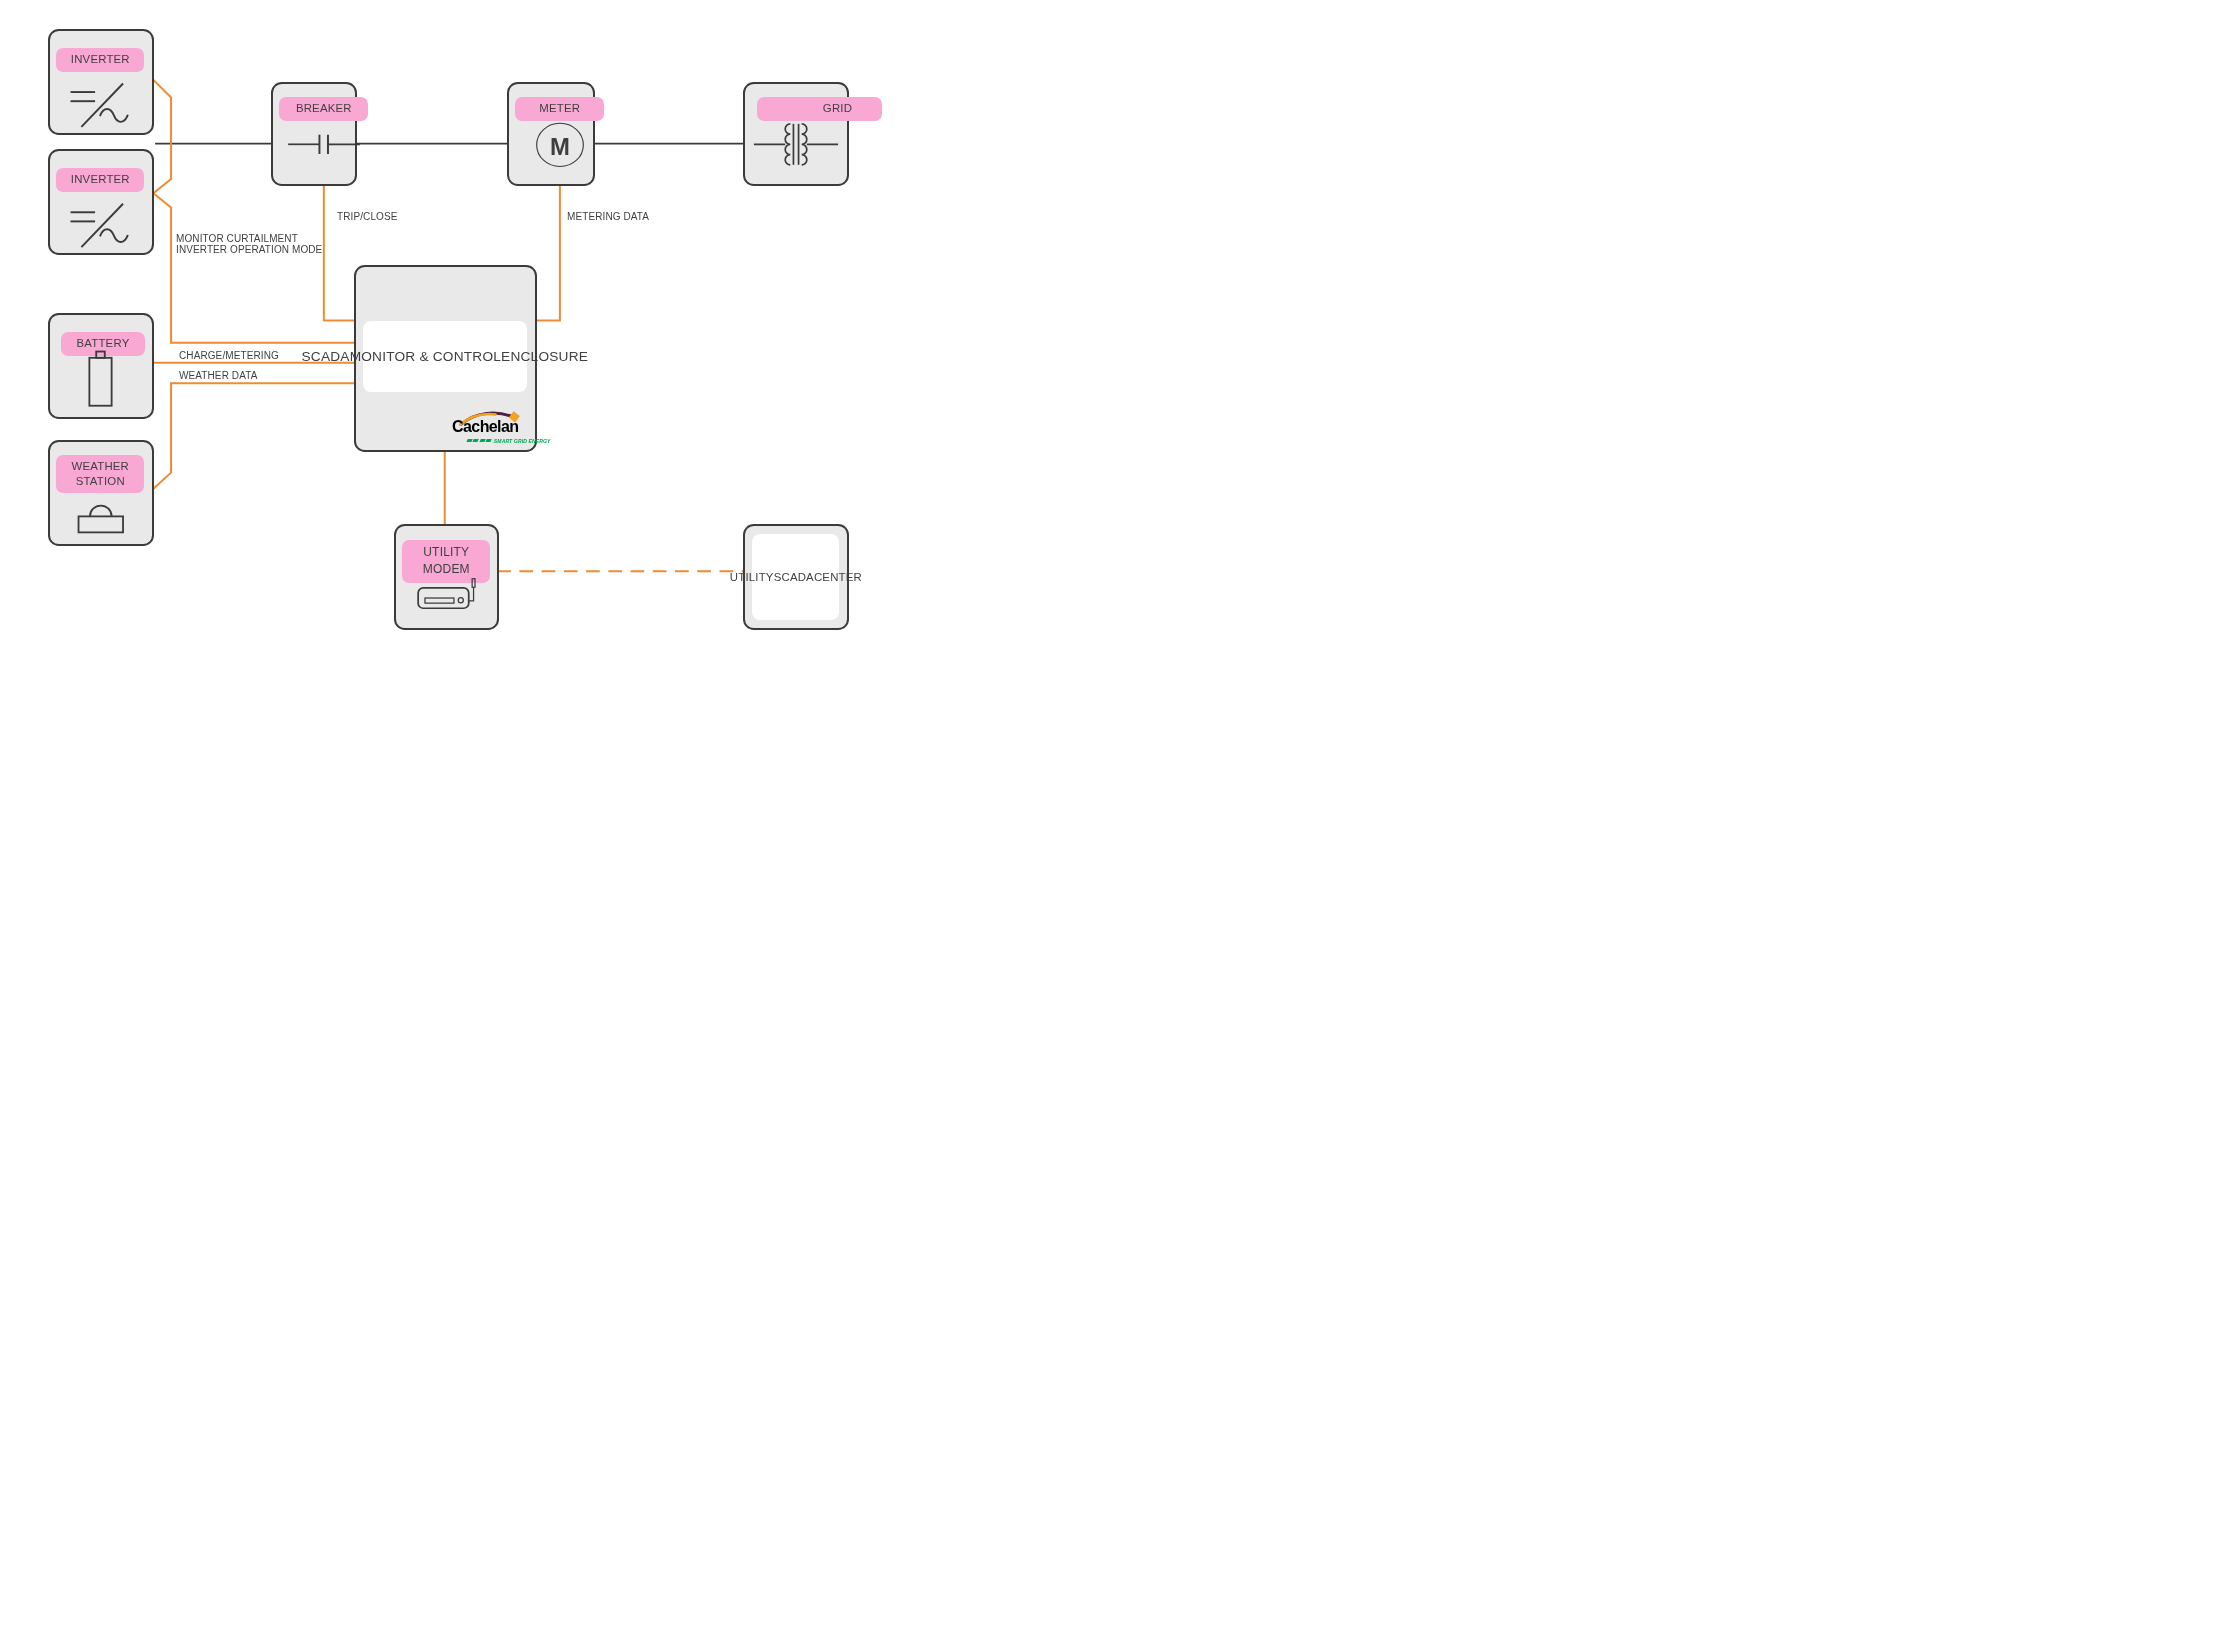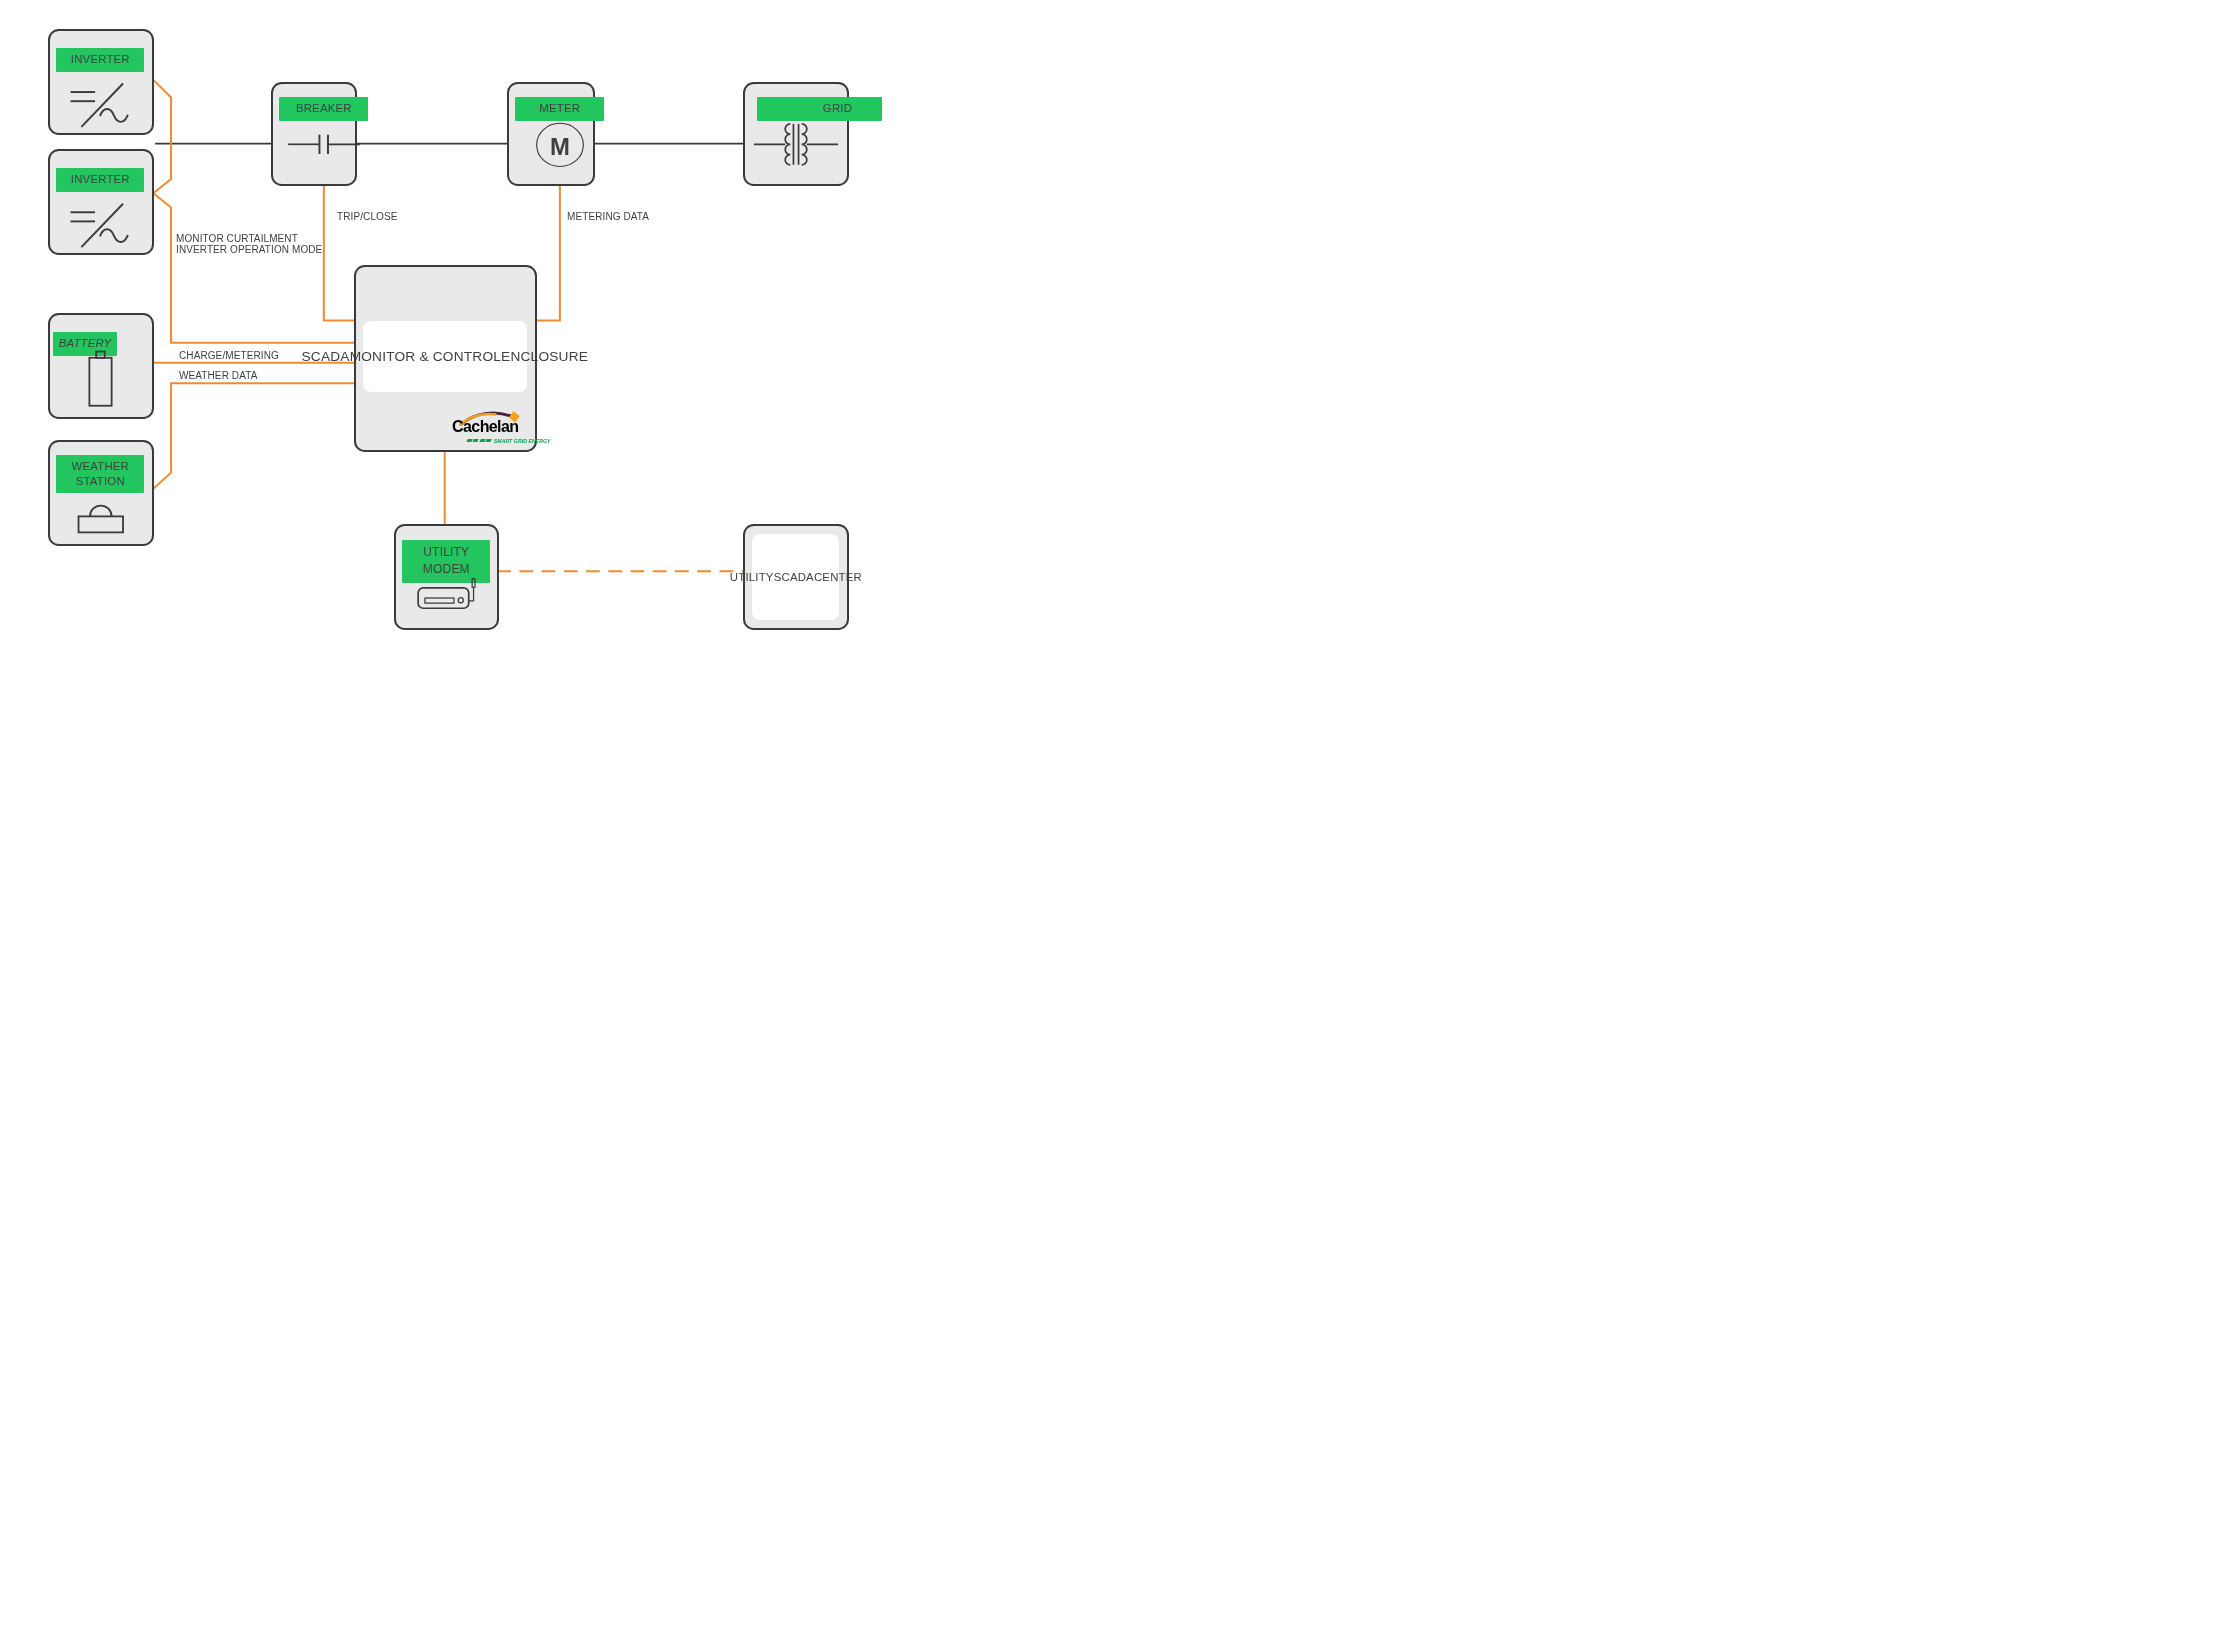--- a/index.html
+++ b/index.html
@@ -16,22 +16,22 @@
     position:absolute;
     background:#e9e9ea;
     border:2.3px solid #3b3b3b;
     border-radius:10.8px;
     box-sizing:border-box;
     z-index:2;
   }
   .node svg.icon{position:absolute;left:0;top:0;pointer-events:none;}
   .pill{
     position:absolute;
-    background:#22c55e;
-    border-radius:1px;
+    background:#f9a8d4;
+    border-radius:7px;
     display:flex;flex-direction:column;
     align-items:center;justify-content:center;
     text-align:center;
   }
   .pill span{
     display:block;
     font-size:11.4px;
     line-height:15px;
     letter-spacing:0.2px;
     color:#3f3f3f;
@@ -165,21 +165,21 @@
       <line x1="15" y1="106" x2="70" y2="106" stroke="#3b3b3b" stroke-width="3"></line>
       <line x1="108" y1="106" x2="163" y2="106" stroke="#3b3b3b" stroke-width="3"></line>
       <line x1="84.5" y1="70" x2="84.5" y2="142" stroke="#3b3b3b" stroke-width="3"></line>
       <line x1="93.5" y1="70" x2="93.5" y2="142" stroke="#3b3b3b" stroke-width="3"></line>
       <path d="M79,70 a9,9 0 0 0 0,18 a9,9 0 0 0 0,18 a9,9 0 0 0 0,18 a9,9 0 0 0 0,18" fill="none" stroke="#3b3b3b" stroke-width="3"></path>
       <path d="M99,70 a9,9 0 0 1 0,18 a9,9 0 0 1 0,18 a9,9 0 0 1 0,18 a9,9 0 0 1 0,18" fill="none" stroke="#3b3b3b" stroke-width="3"></path>
     </svg>
   </div>
 
   <div class="node" style="left:48px;top:313px;width:106px;height:106px;">
-    <div class="pill" style="left:3px;top:16.5px;width:64px;height:24px;font-style:italic;">
+    <div class="pill" style="left:11px;top:16.5px;width:84px;height:24px;">
       <span>BATTERY</span>
     </div>
     <svg class="icon" width="101" height="101" viewBox="0 0 177 177">
       <rect x="81" y="64" width="15" height="11" fill="none" stroke="#3b3b3b" stroke-width="3.2"></rect>
       <rect x="69" y="75" width="39" height="84" fill="none" stroke="#3b3b3b" stroke-width="3.2"></rect>
     </svg>
   </div>
 
   <div class="node" style="left:48px;top:440px;width:106px;height:106px;">
     <div class="pill" style="left:6.3px;top:12.5px;width:88px;height:38px;">

